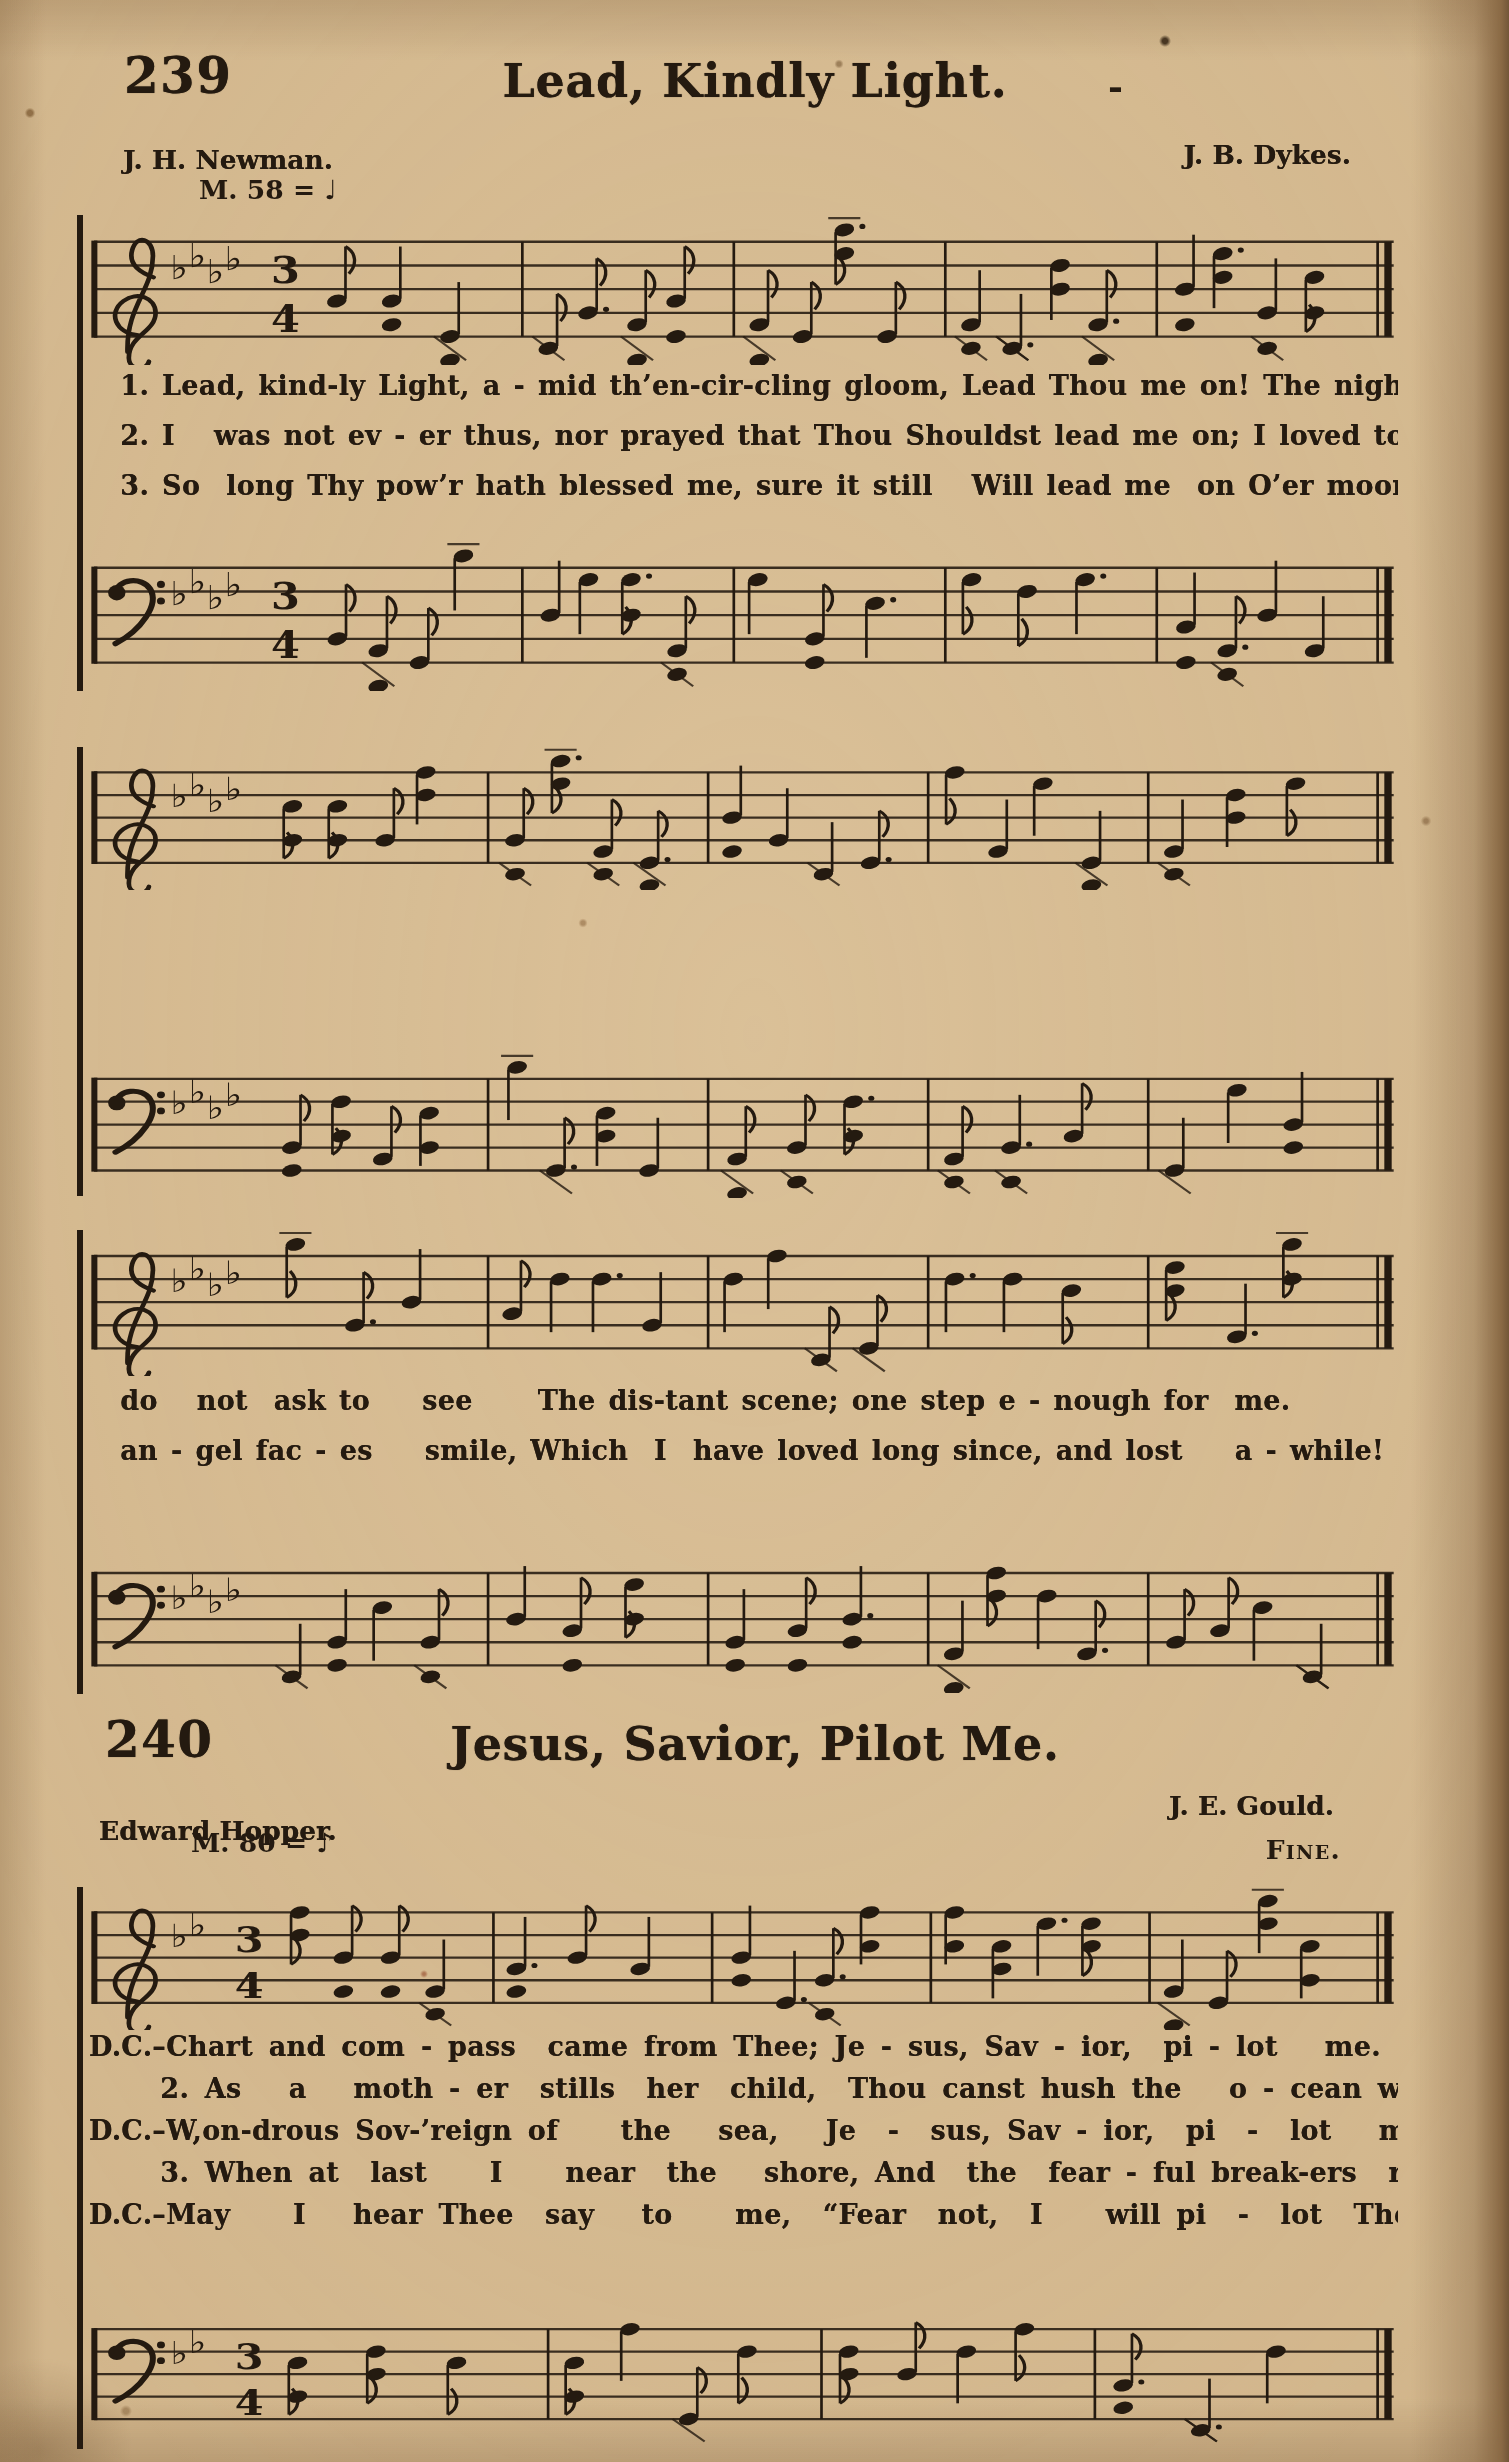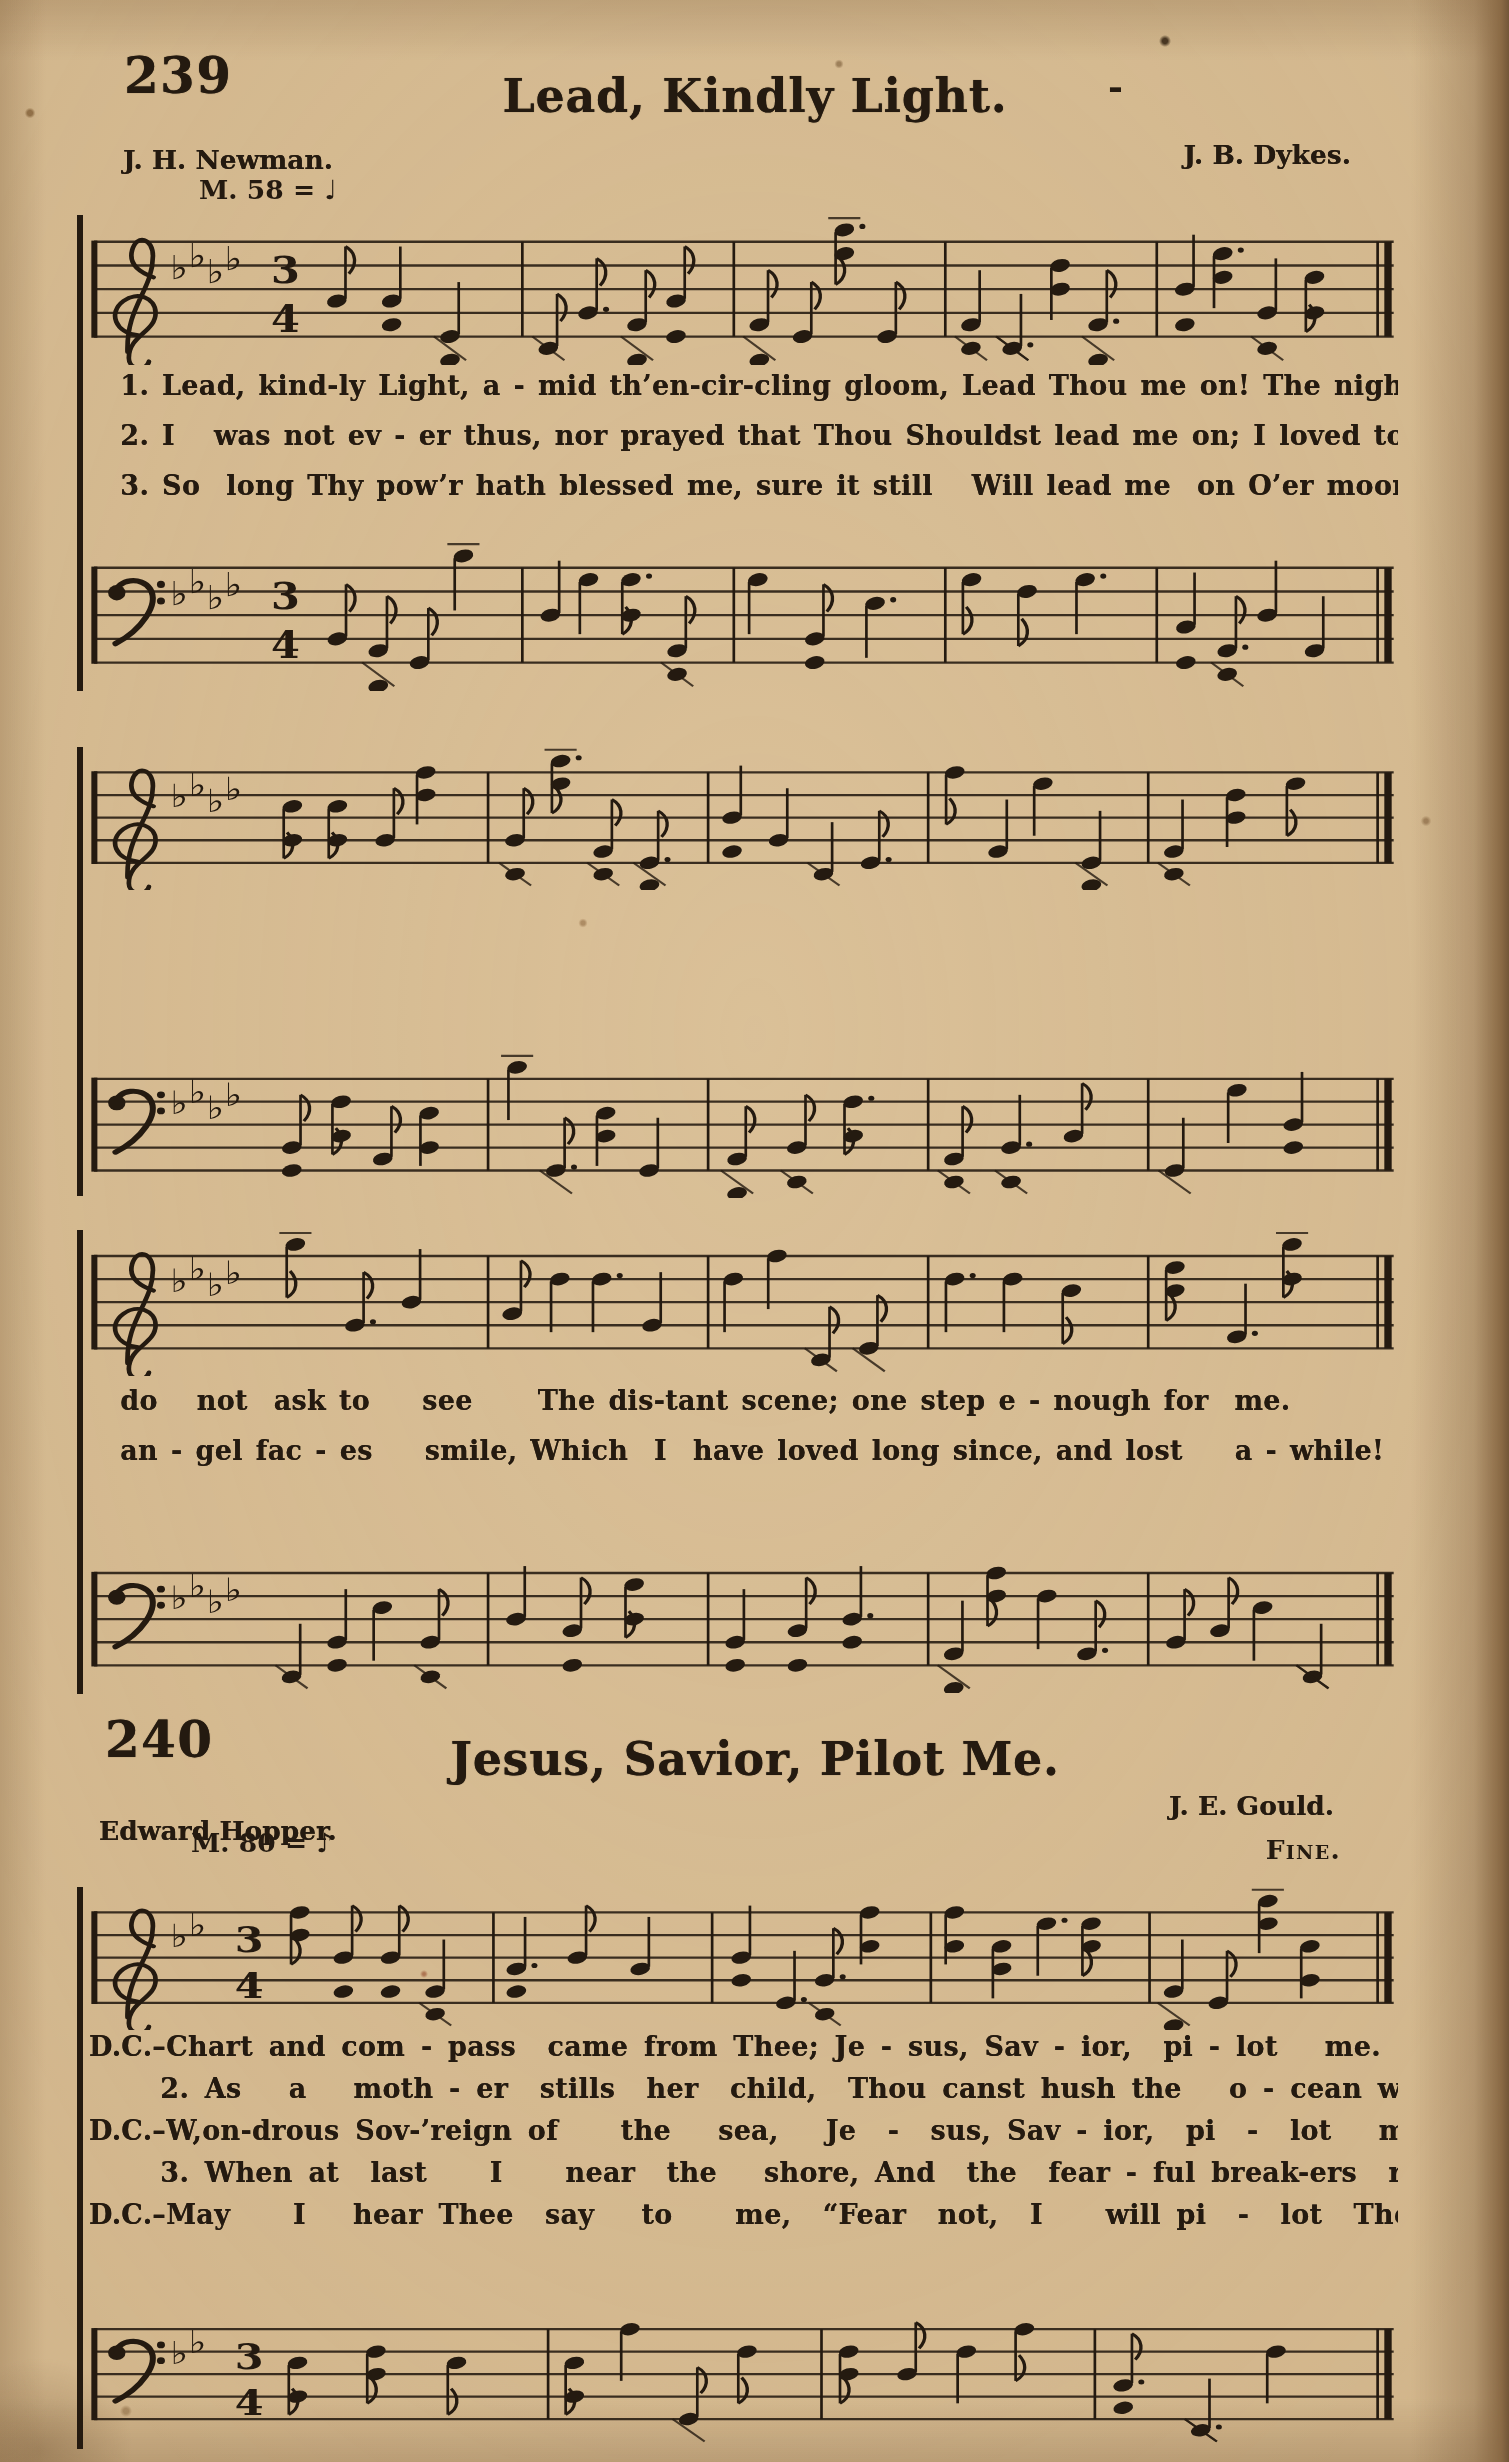--- a/index.html
+++ b/index.html
@@ -20,21 +20,21 @@
       linear-gradient(to right, transparent 1411px, rgba(105,72,40,.30) 1474px, #8a6a45 1501px, #6f5436 1510px),
       linear-gradient(to bottom, rgba(118,86,50,.25), transparent 60px),
       linear-gradient(to bottom, transparent 2398px, rgba(112,80,46,.25)),
       radial-gradient(ellipse 1060px 1722px at 50% 42%, rgba(255,238,205,.18), transparent);
     color:#241a10;
   }
   .sheet{position:absolute;inset:0;}
   .hymn-number{position:absolute;font-size:50px;font-weight:bold;letter-spacing:1.3px;
     text-shadow:0 0 0.7px rgba(30,20,8,.9);}
   .hymn-title{position:absolute;left:0;width:1510px;text-align:center;font-size:46px;
-    font-weight:bold;letter-spacing:0.7px;text-shadow:0 0 0.7px rgba(30,20,8,.9);margin-top:15px;}
+    font-weight:bold;letter-spacing:0.7px;text-shadow:0 0 0.7px rgba(30,20,8,.9);}
   .title-mark{position:absolute;font-size:36px;font-weight:bold;}
   .author{position:absolute;font-size:26.5px;font-weight:bold;text-shadow:0 0 0.4px rgba(30,20,8,.85);}
   .tempo{position:absolute;font-size:26.5px;font-weight:bold;
     font-family:"DejaVu Serif","DejaVu Sans",serif;}
   .fine{position:absolute;font-size:26.5px;font-weight:bold;font-variant:small-caps;letter-spacing:1.3px;}
   .system{position:absolute;}
   .bracket{position:absolute;left:0;top:4px;bottom:4px;width:6px;background:#241a10;}
   .staffbox{position:absolute;left:9.3px;right:4px;}
   .staffbox svg{display:block;width:100%;height:100%;}
   .lyrics{position:absolute;left:9.3px;right:4px;}

